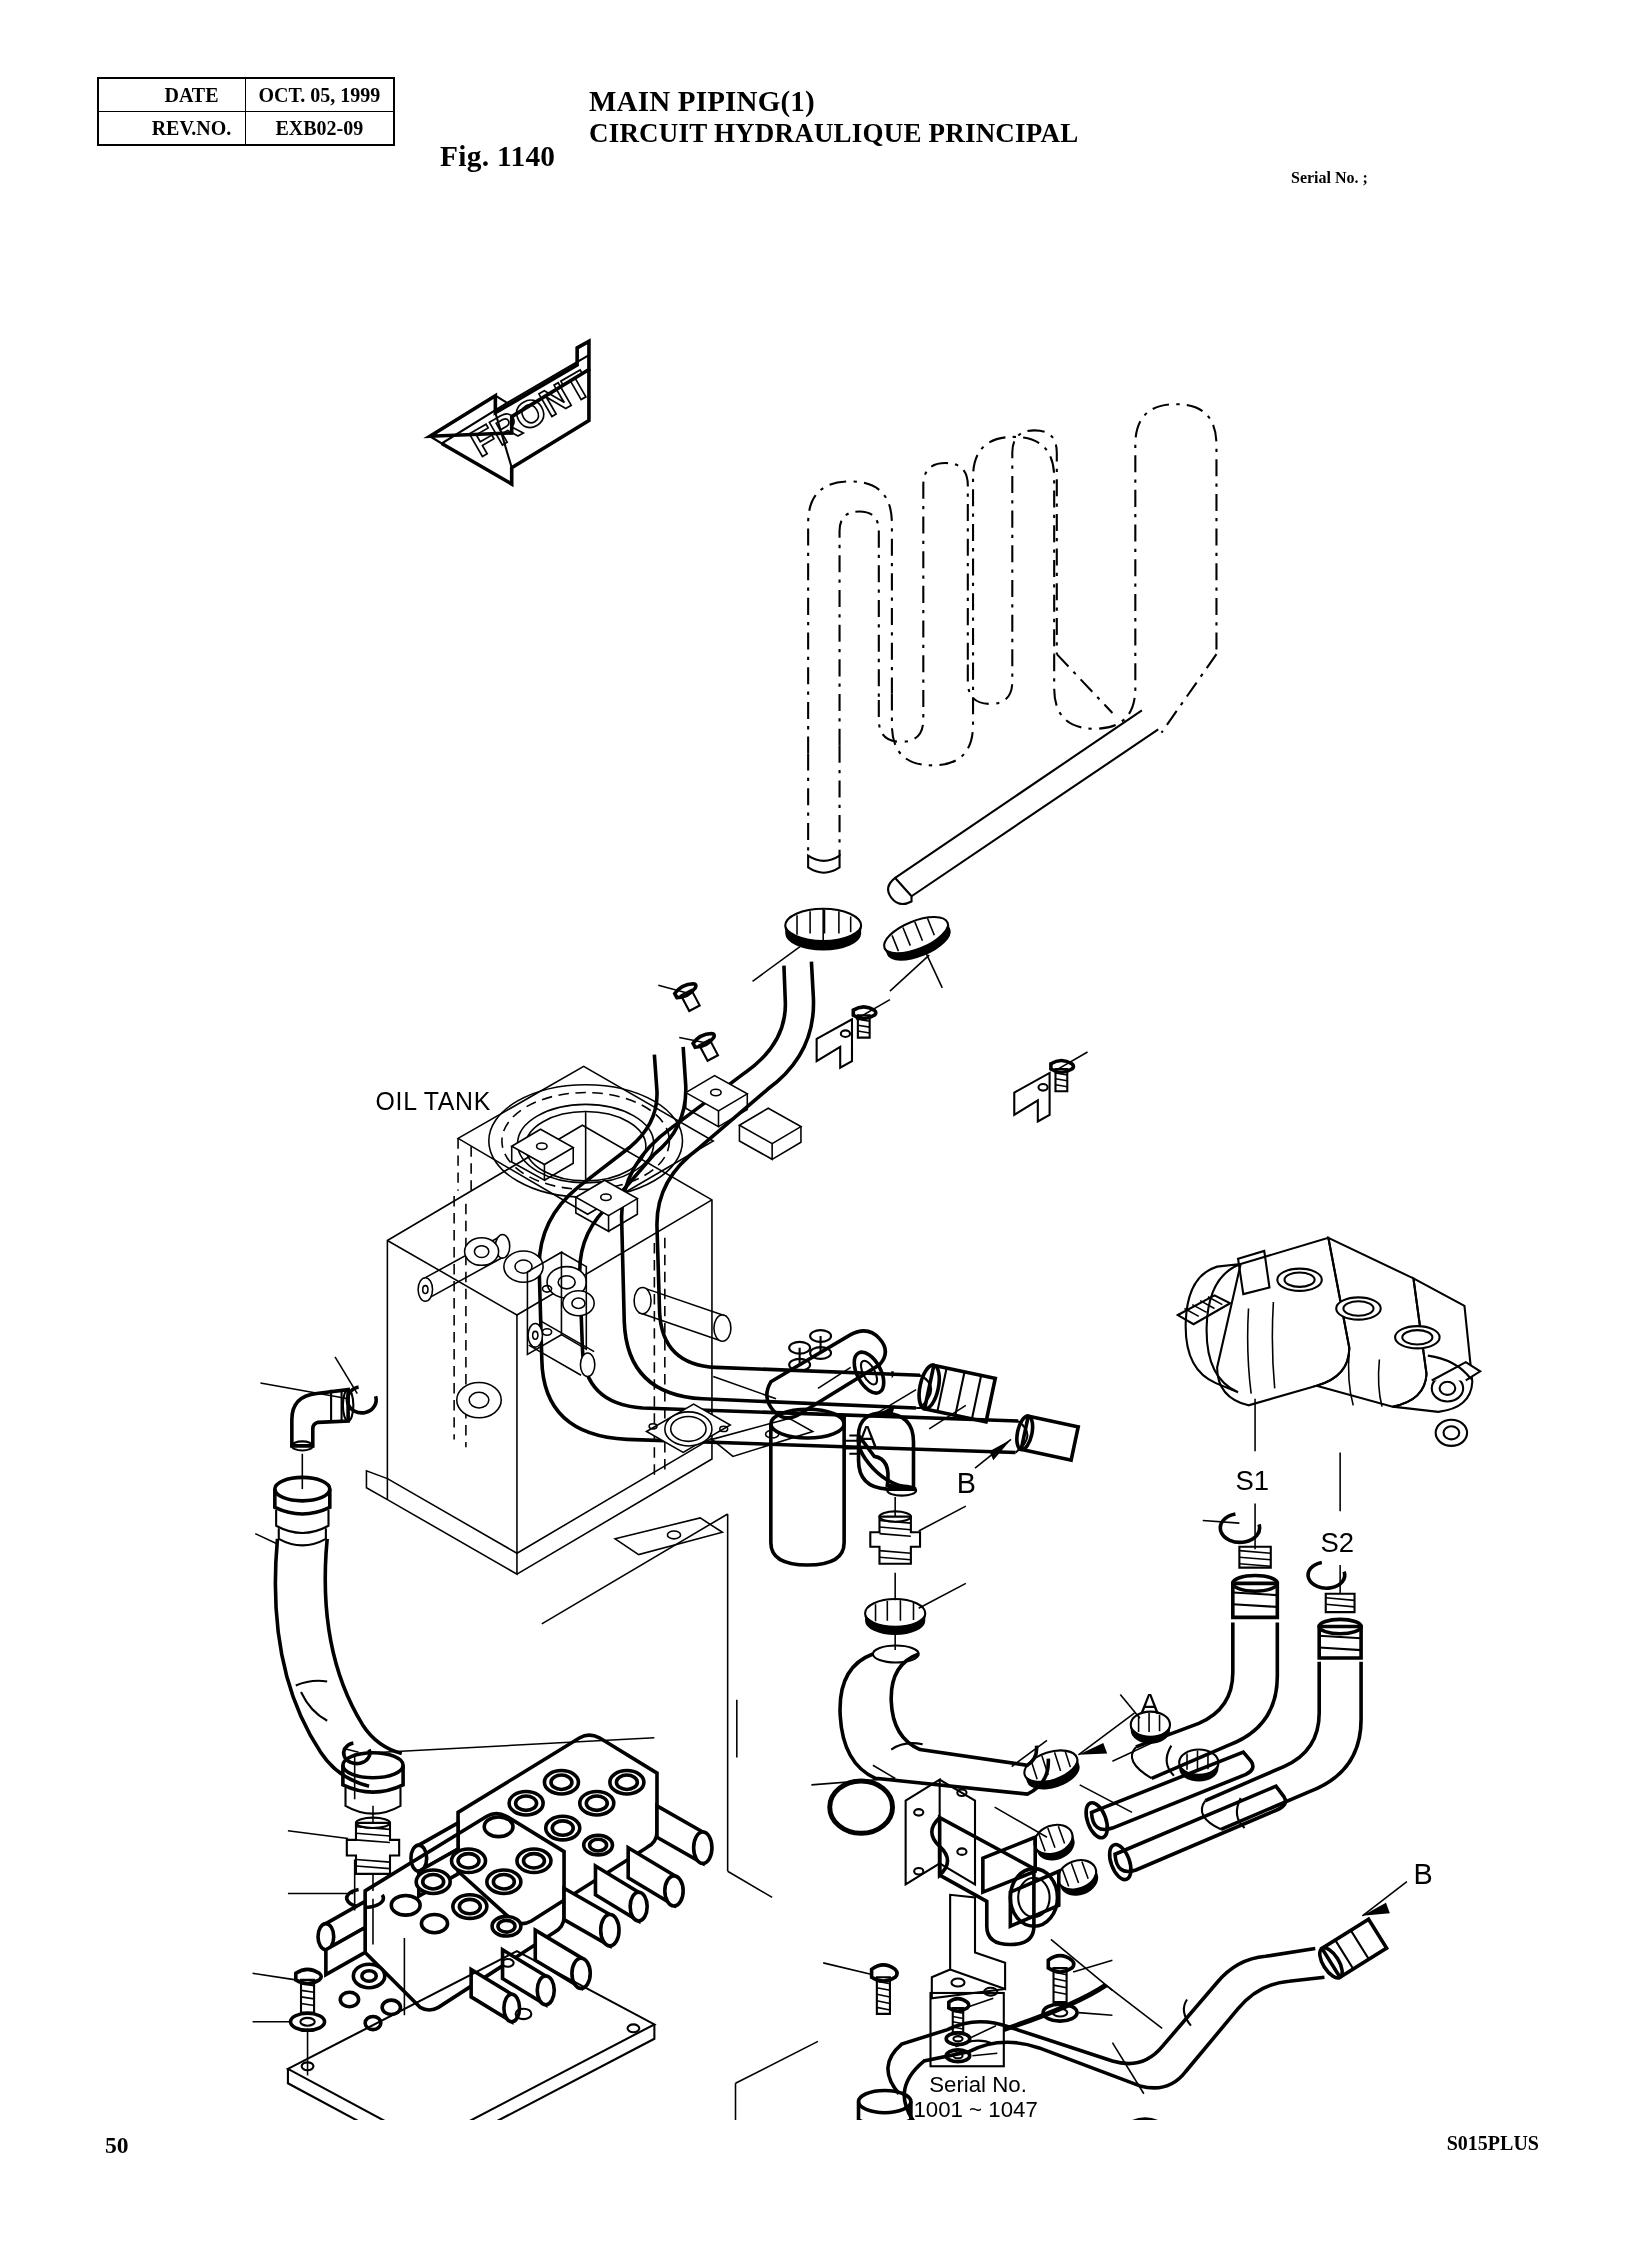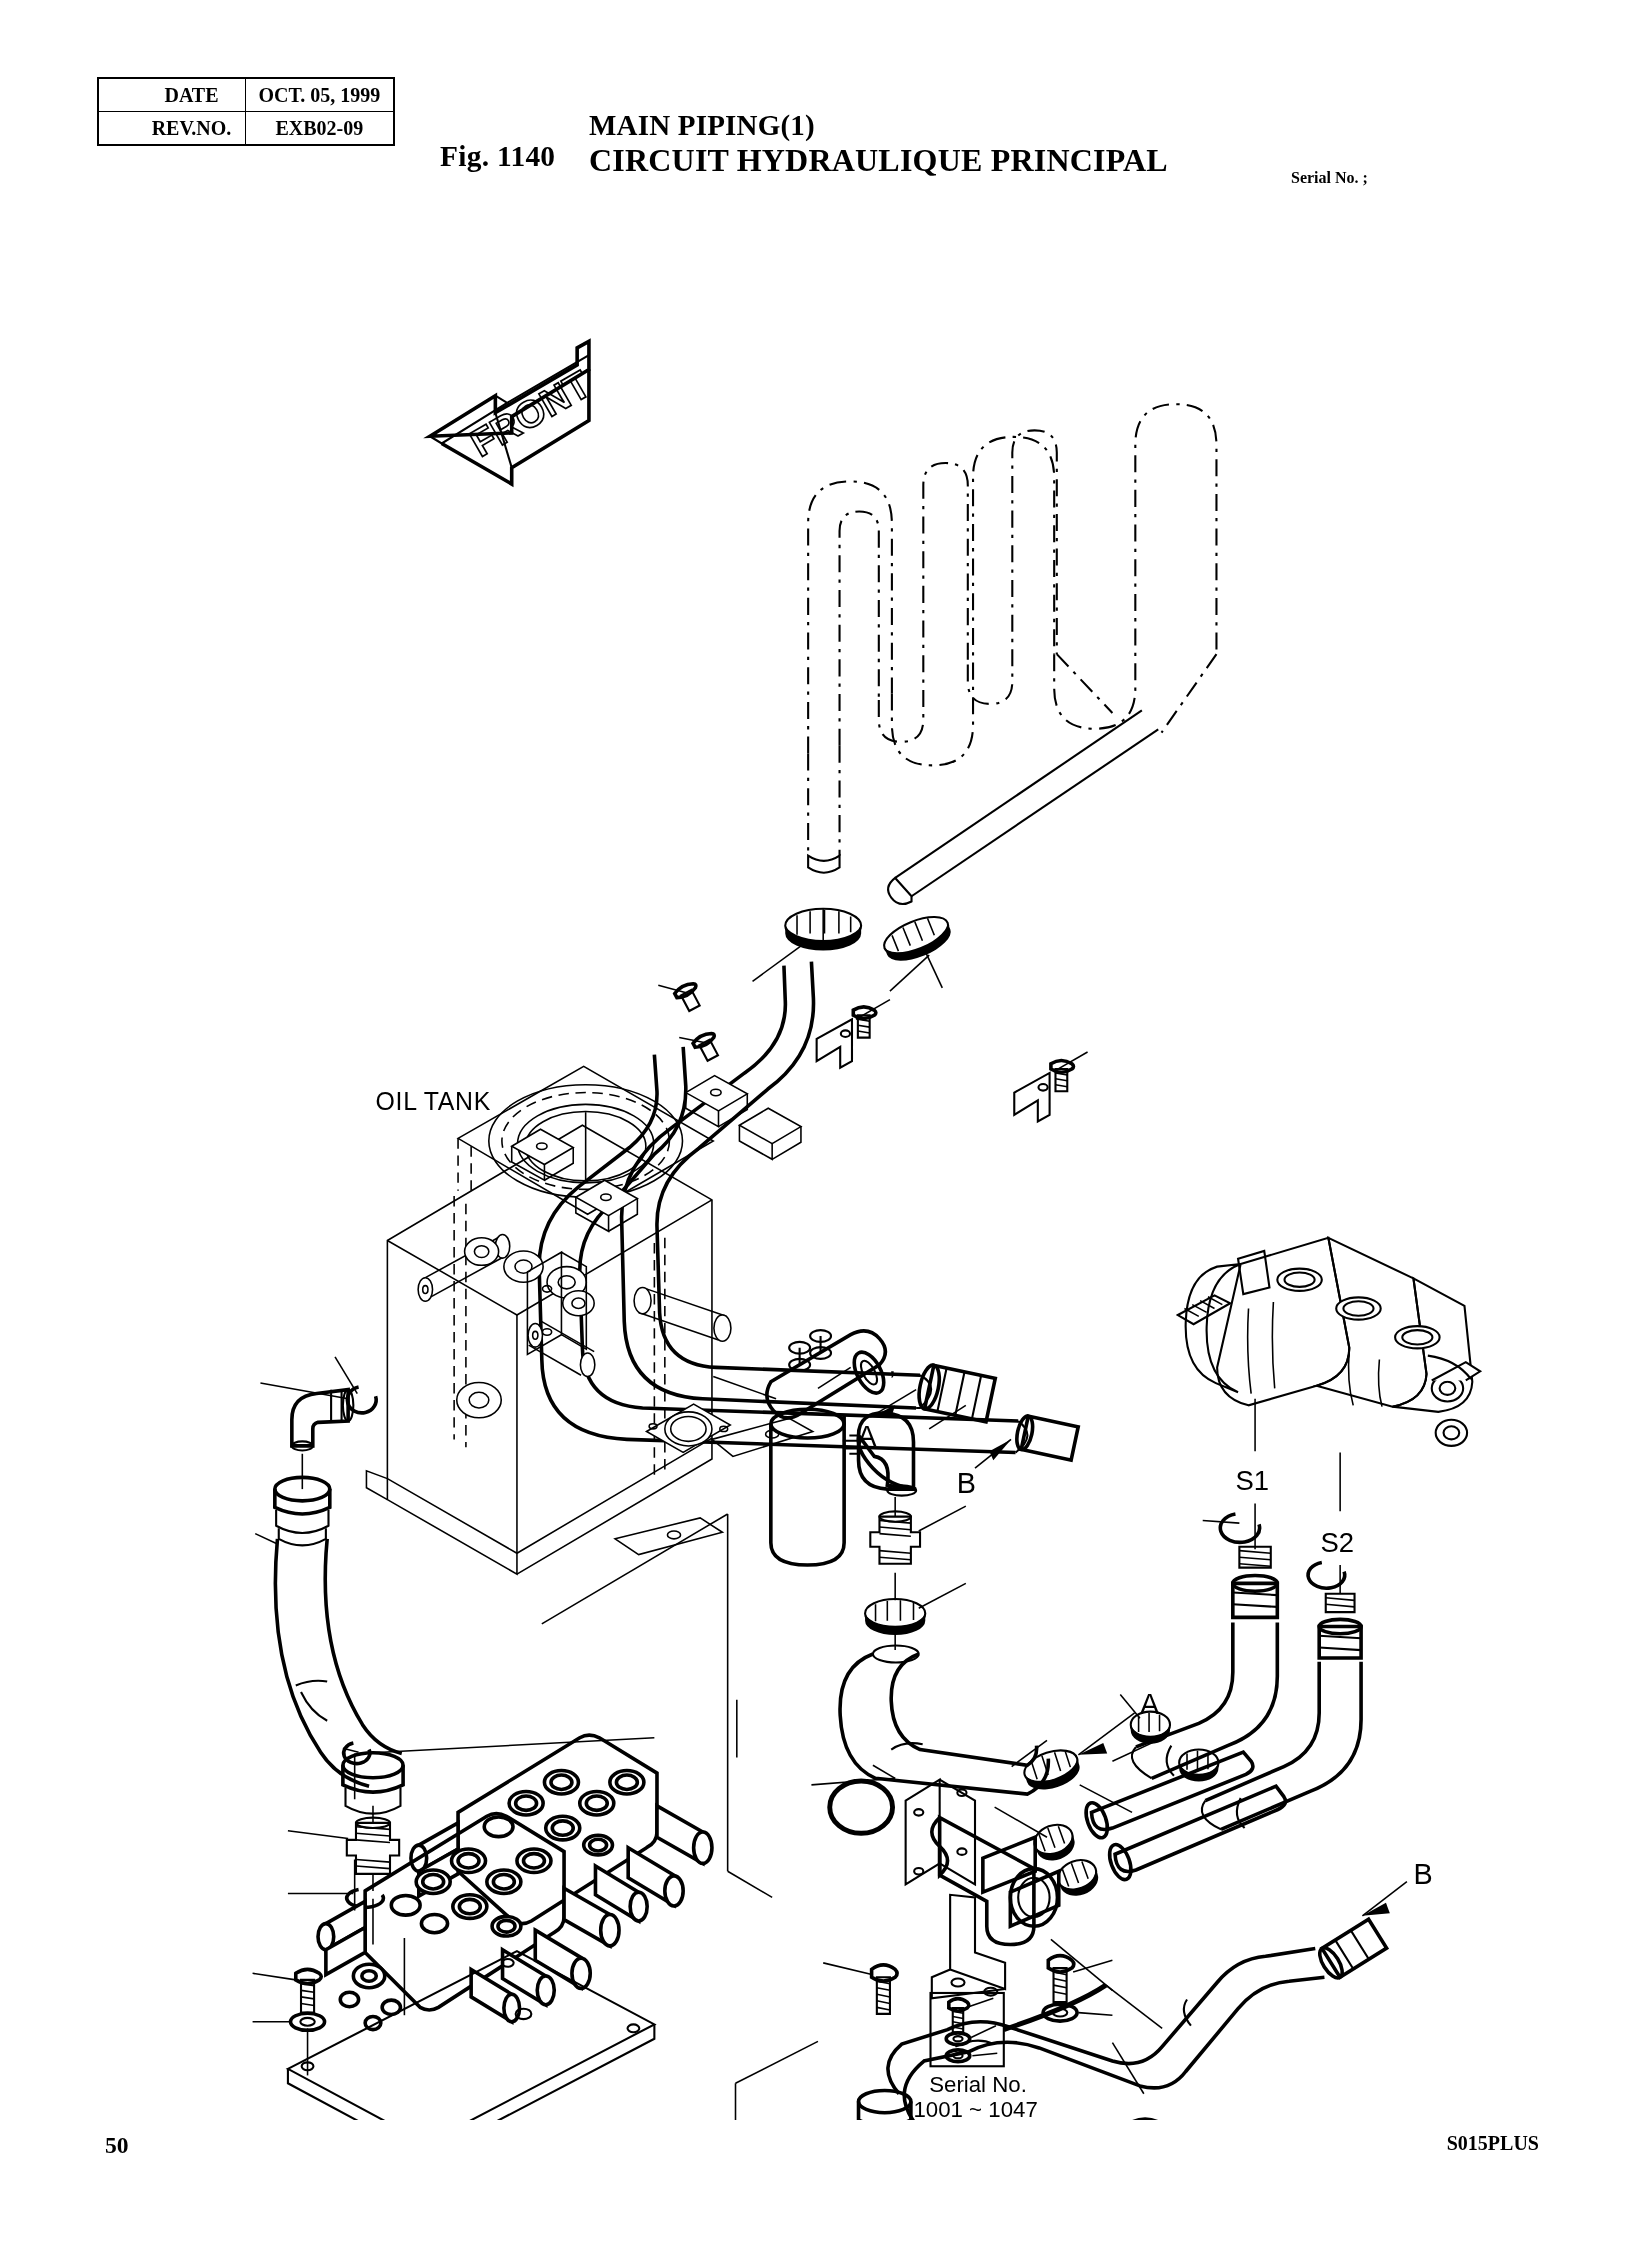--- a/index.html
+++ b/index.html
@@ -11,24 +11,24 @@
   .hdr-table{position:absolute;left:97px;top:77px;border:2.6px solid #000;
              border-collapse:collapse;}
   .hdr-table td{border:1.3px solid #000;font-family:"Liberation Serif",serif;
                 font-weight:bold;font-size:20px;text-align:center;
                 padding:4.6px 9.2px;white-space:nowrap;line-height:1.15;}
   .hdr-table td.lbl{min-width:89px;padding-left:48px;}
   .hdr-table td.val{min-width:128px;}
 
   .fig-no{position:absolute;left:440px;top:120px;font-size:29.4px;font-weight:bold;
           font-family:"Liberation Serif",serif;letter-spacing:0.3px;margin-top:20px;}
-  .title-block{position:absolute;left:589px;top:108px;font-weight:bold;
+  .title-block{position:absolute;left:589px;top:84px;font-weight:bold;
                font-family:"Liberation Serif",serif;line-height:1.18;}
   .title-en{font-size:29px;letter-spacing:0.2px;}
-  .title-fr{font-size:32px;letter-spacing:0.2px;}
+  .title-fr{font-size:27px;letter-spacing:0.2px;}
   .serial-hdr{position:absolute;left:1291px;top:169px;font-size:16px;
               font-weight:bold;font-family:"Liberation Serif",serif;}
 
   
   .pg-num{position:absolute;left:105px;top:2132px;font-size:23.6px;font-weight:bold;}
   .model{position:absolute;right:110px;top:2132px;font-size:20px;font-weight:bold;}
 
   
   .canvas{position:absolute;left:0;top:196px;width:1649px;height:1924px;}
   svg{display:block;}

